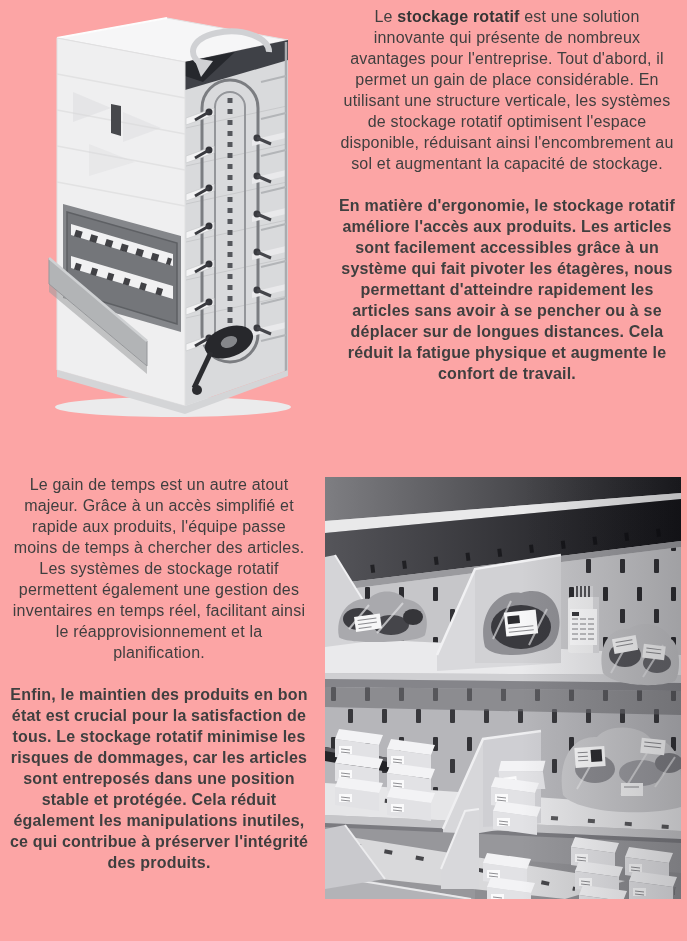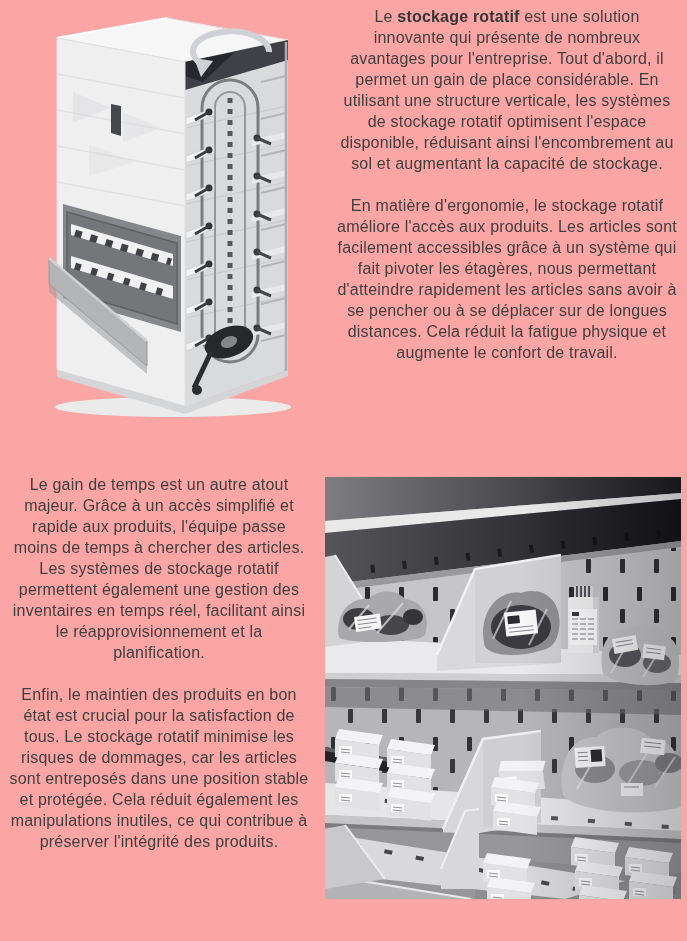--- a/index.html
+++ b/index.html
@@ -3,21 +3,21 @@
 <meta charset="utf-8">
 <style>
   html,body{margin:0;padding:0;background:#ffffff;}
   .page{
     position:relative;width:687px;height:941px;background:#fca5a5;
     font-family:"Liberation Sans","DejaVu Sans",sans-serif;color:#3f3f3f;
     overflow:hidden;
   }
   .col{position:absolute;text-align:center;font-size:16px;line-height:21px;letter-spacing:.2px;}
   .col p{margin:0;}
-  .col p + p{margin-top:21px;}
+  .col p + p{margin-top:21px;font-weight:bold;}
   .col strong{font-weight:bold;color:#353535;}
   .col-right{left:337px;top:6px;width:340px;}
   .col-left{left:8px;top:474px;width:302px;text-align:center;}
   figure.fig{position:absolute;margin:0;padding:0;}
   .fig-machine{left:45px;top:8px;width:250px;height:410px;}
   .fig-photo{left:325px;top:477px;width:356px;height:422px;}
   svg{display:block;}
 </style>
 </head>
 <body>

